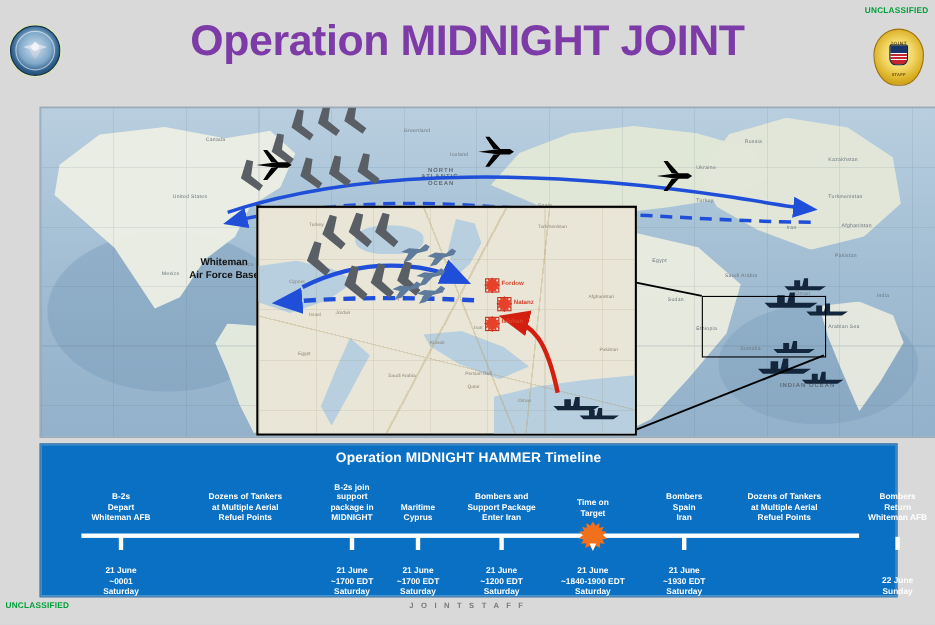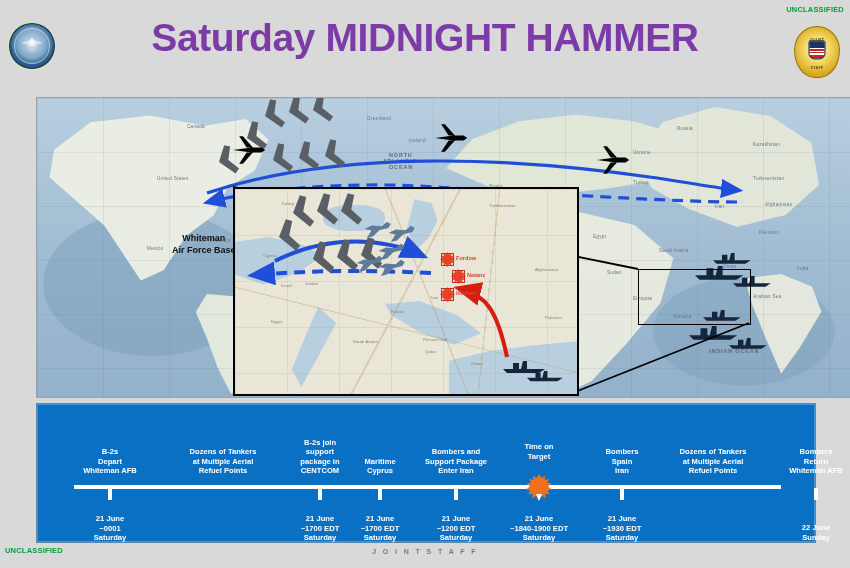--- a/index.html
+++ b/index.html
@@ -246,21 +246,21 @@
   <div class="seal seal-dod">
     <div class="ring"></div>
     <div class="eagle"></div>
   </div>
   <div class="seal seal-js">
     <div class="jtxt">JOINT</div>
     <div class="shield"></div>
     <div class="btxt">STAFF</div>
   </div>
 
-  <div class="title">Saturday MIDNIGHT HAMMER</div>
+  <div class="title">Operation MIDNIGHT JOINT</div>
 
   <div class="map-panel">
     <div class="ocean"></div>
     <div class="land l-na"></div>
     <div class="land l-sa"></div>
     <div class="land l-eu"></div>
     <div class="land l-af"></div>
     <div class="land l-as"></div>
     <div class="land l-in"></div>
     <div class="grat"></div>
@@ -503,36 +503,37 @@
           <div class="tgt" style="left: 205px; top: 98px;">
             <div class="burst"></div>
             <div class="box"></div>
             <div class="tlab">Isfahan</div>
           </div>
         </div>
     </div>
   </div>
 
   <div class="tl">
+    <div class="tl-title">Operation MIDNIGHT HAMMER Timeline</div>
     <div class="tl-axis"></div>
     <div id="tl-events">
         <div class="ev-label" style="left: 73px; top: 43.2px;"><span>B-2s</span><br><span>Depart</span><br><span>Whiteman AFB</span></div>
         <div class="ev-tick" style="left: 73px;"></div>
         <div class="ev-date" style="left: 73px;"><span>21 June</span><br><span>~0001</span><br><span>Saturday</span></div>
         <div class="ev-label" style="left: 186px; top: 43.2px;"><span>Dozens of Tankers</span><br><span>at Multiple Aerial</span><br><span>Refuel Points</span></div>
-        <div class="ev-label" style="left: 283px; top: 33.6px;"><span>B-2s join</span><br><span>support</span><br><span>package in</span><br><span>CENTCOM</span></div>
+        <div class="ev-label" style="left: 283px; top: 33.6px;"><span>B-2s join</span><br><span>support</span><br><span>package in</span><br><span>MIDNIGHT</span></div>
         <div class="ev-tick" style="left: 283px;"></div>
         <div class="ev-date" style="left: 283px;"><span>21 June</span><br><span>~1700 EDT</span><br><span>Saturday</span></div>
         <div class="ev-label" style="left: 343px; top: 52.8px;"><span>Maritime</span><br><span>Cyprus</span></div>
         <div class="ev-tick" style="left: 343px;"></div>
         <div class="ev-date" style="left: 343px;"><span>21 June</span><br><span>~1700 EDT</span><br><span>Saturday</span></div>
         <div class="ev-label" style="left: 419px; top: 43.2px;"><span>Bombers and</span><br><span>Support Package</span><br><span>Enter Iran</span></div>
         <div class="ev-tick" style="left: 419px;"></div>
         <div class="ev-date" style="left: 419px;"><span>21 June</span><br><span>~1200 EDT</span><br><span>Saturday</span></div>
-        <div class="ev-label" style="left: 502px; top: 38px;"><span>Time on</span><br><span>Target</span></div>
+        <div class="ev-label" style="left: 502px; top: 48px;"><span>Time on</span><br><span>Target</span></div>
         <div class="ev-burst" style="left: 502px;">
           <i></i>
           <b></b>
         </div>
         <div class="ev-date" style="left: 502px;"><span>21 June</span><br><span>~1840-1900 EDT</span><br><span>Saturday</span></div>
         <div class="ev-label" style="left: 585px; top: 43.2px;"><span>Bombers</span><br><span>Spain</span><br><span>Iran</span></div>
         <div class="ev-tick" style="left: 585px;"></div>
         <div class="ev-date" style="left: 585px;"><span>21 June</span><br><span>~1930 EDT</span><br><span>Saturday</span></div>
         <div class="ev-label" style="left: 676px; top: 43.2px;"><span>Dozens of Tankers</span><br><span>at Multiple Aerial</span><br><span>Refuel Points</span></div>
         <div class="ev-label" style="left: 779px; top: 43.2px;"><span>Bombers</span><br><span>Return</span><br><span>Whiteman AFB</span></div>

